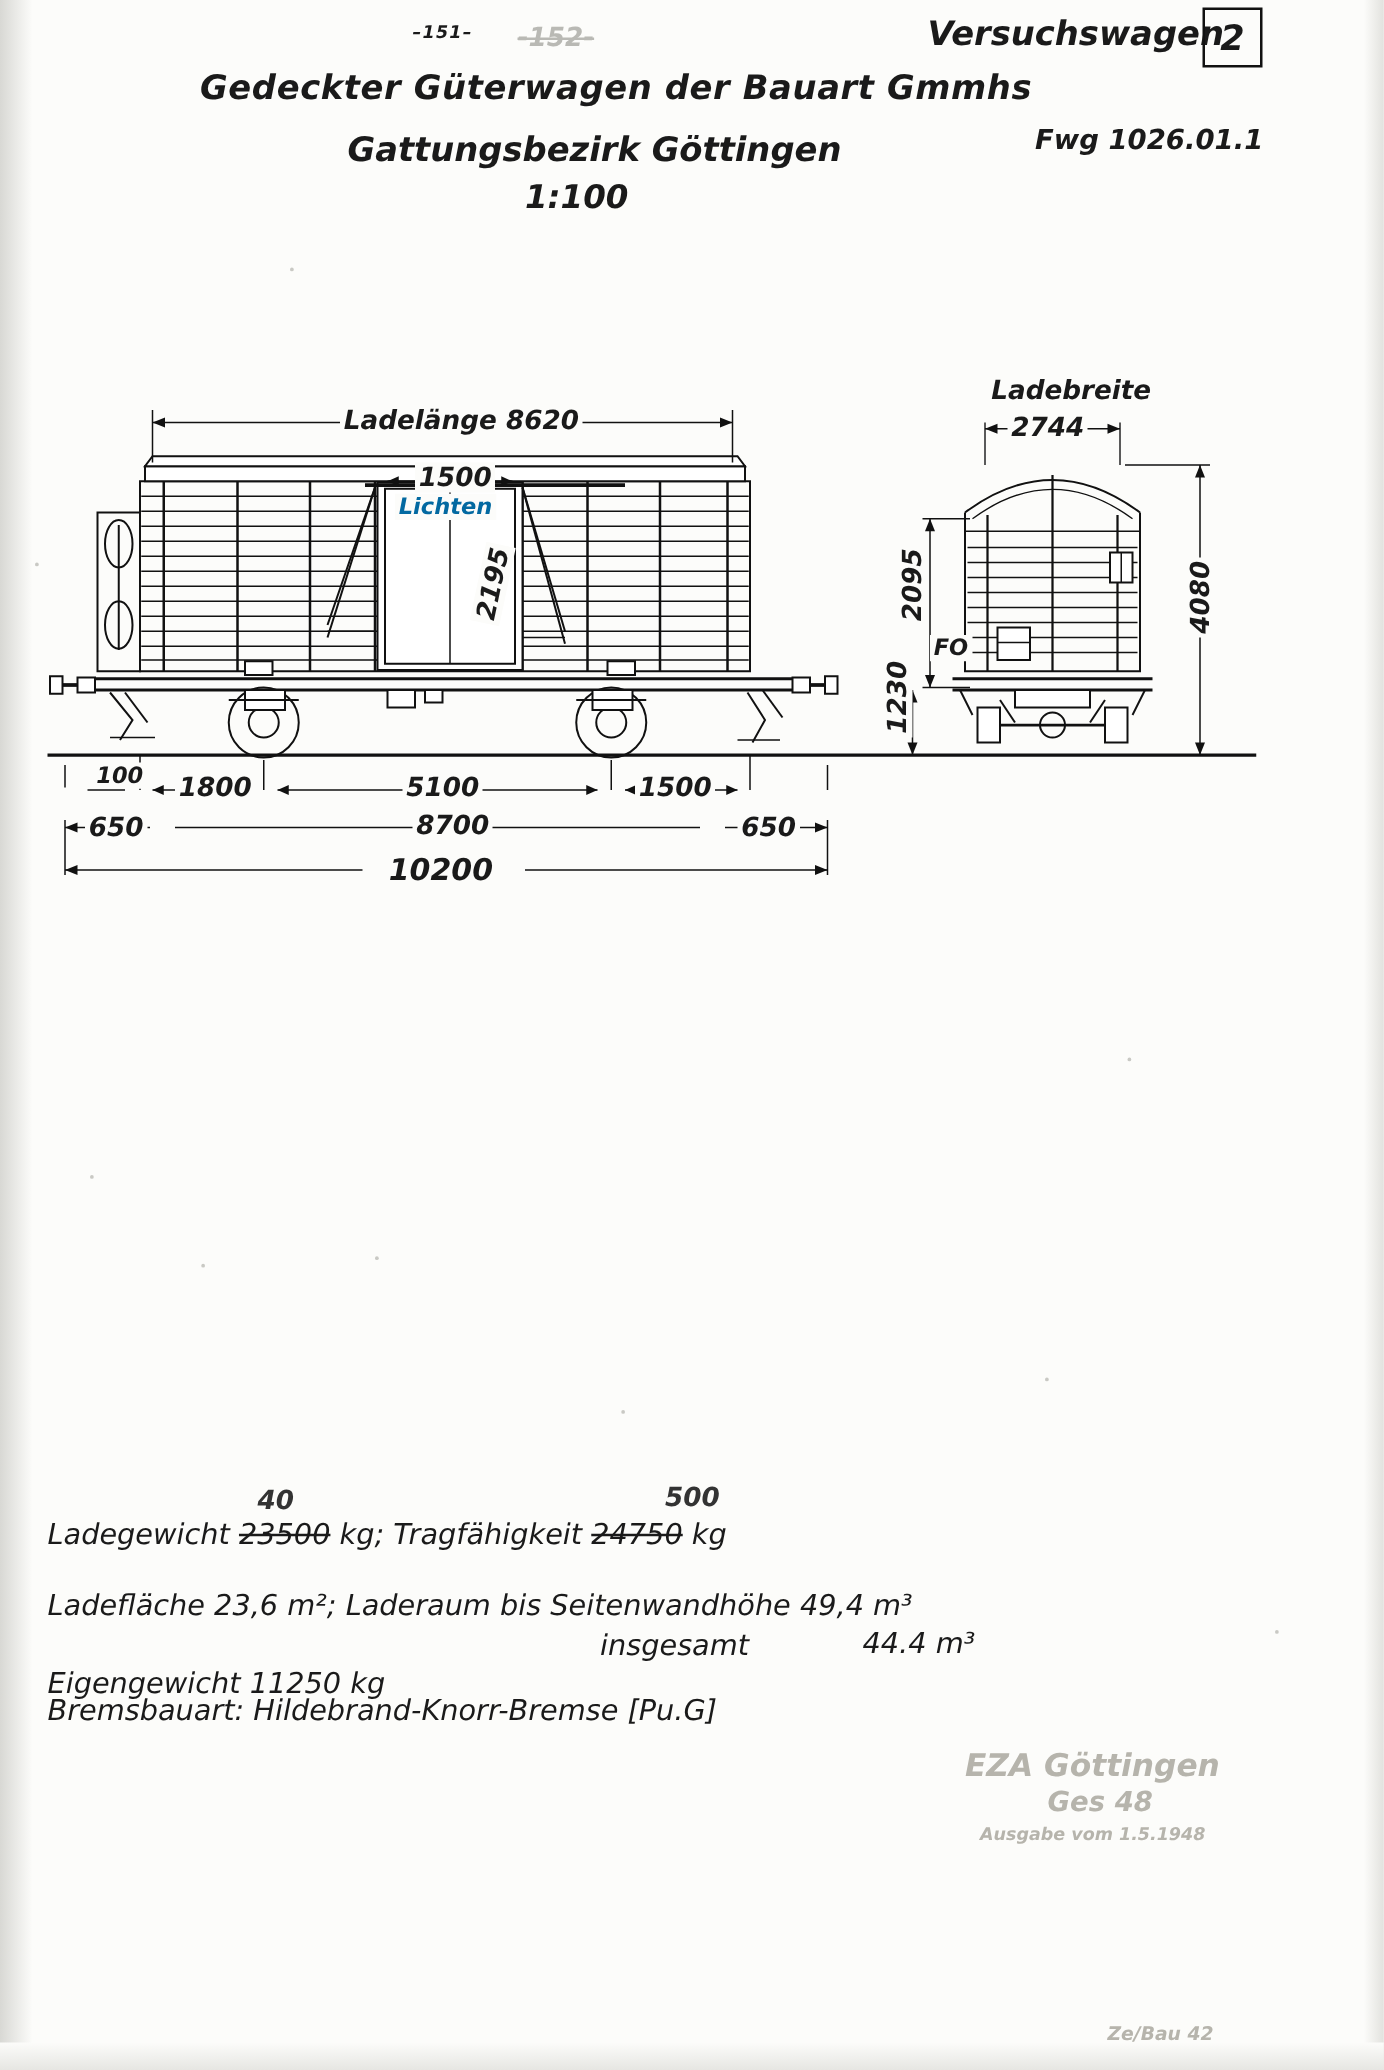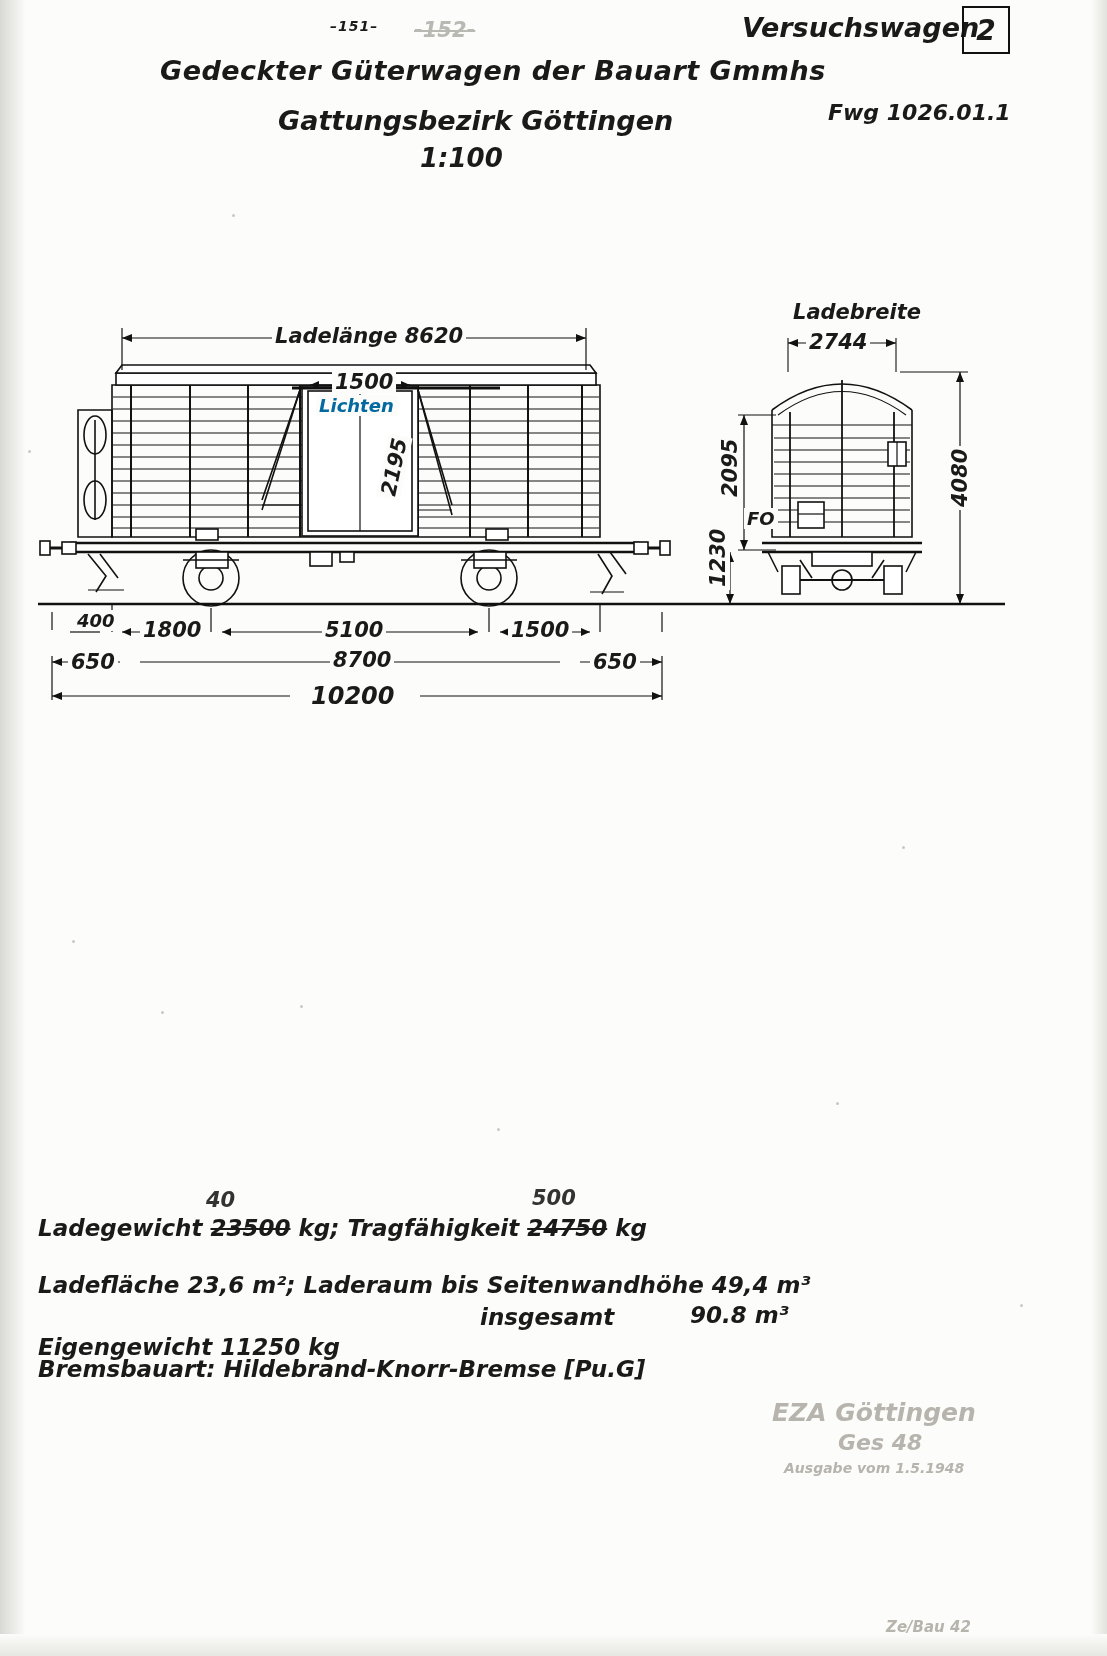--- a/index.html
+++ b/index.html
@@ -31,21 +31,21 @@
   
   #drawing{position:absolute;left:0;top:260px;width:1107px;height:480px;}
 
   
   .dim{position:absolute;font-family:"DejaVu Sans",sans-serif;font-style:italic;
        font-weight:700;font-size:21px;background:#fcfcfa;padding:0 3px;}
   .dim.sm{font-size:18px;}
 
   
   .spec{position:absolute;font-family:"DejaVu Sans",sans-serif;font-style:italic;
-        font-weight:700;font-size:23px;white-space:nowrap;}
+        font-weight:400;font-size:23px;white-space:nowrap;}
   .corr{position:absolute;font-family:"DejaVu Sans",sans-serif;font-style:italic;
         font-weight:700;font-size:21px;color:#333;}
   .strike{text-decoration:line-through;}
   .stamp{position:absolute;font-family:"DejaVu Sans",sans-serif;font-style:italic;
          font-weight:700;color:#b6b4ac;}
   .speck{position:absolute;width:3px;height:3px;border-radius:50%;background:#c9c9c4;}
 </style>
 </head>
 <body>
 
@@ -265,21 +265,21 @@
         <line x1="724" y1="344" x2="760" y2="344" stroke-width="1.1"></line>
       </g>
     </svg>
 
     
     <span class="dim" style="left:272px;top:64px;">Ladelänge 8620</span>
     <span class="dim" style="left:332px;top:110px;">1500</span>
     <span class="dim sm" style="left:316px;top:135px;color:#0369a1;text-align:center;">Lichten</span>
     <span class="dim" style="left:362px;top:195px;transform:rotate(-78deg);">2195</span>
 
-    <span class="dim sm" style="left:74px;top:350px;">400</span>
+    <span class="dim sm" style="left:74px;top:350px;">100</span>
     <span class="dim" style="left:140px;top:358px;">1800</span>
     <span class="dim" style="left:322px;top:358px;">5100</span>
     <span class="dim" style="left:508px;top:358px;">1500</span>
     <span class="dim" style="left:68px;top:390px;">650</span>
     <span class="dim" style="left:330px;top:388px;">8700</span>
     <span class="dim" style="left:590px;top:390px;">650</span>
     <span class="dim" style="left:308px;top:422px;font-size:24px;">10200</span>
 
     <span class="dim" style="left:790px;top:40px;">Ladebreite</span>
     <span class="dim" style="left:806px;top:70px;">2744</span>
@@ -291,21 +291,21 @@
 
   <div class="corr" style="left:206px;top:1188px;">40</div>
   <div class="corr" style="left:532px;top:1186px;">500</div>
 
   <div class="spec" style="left:38px;top:1215px;">
     <span>Ladegewicht </span><span class="strike">23500</span><span> kg; Tragfähigkeit </span><span class="strike">24750</span><span> kg</span>
   </div>
 
   <div class="spec" style="left:38px;top:1272px;">Ladefläche 23,6 m²; Laderaum bis Seitenwandhöhe 49,4 m³</div>
   <div class="spec" style="left:480px;top:1304px;">insgesamt</div>
-  <div class="spec" style="left:690px;top:1302px;">90.8 m³</div>
+  <div class="spec" style="left:690px;top:1302px;">44.4 m³</div>
   <div class="spec" style="left:38px;top:1334px;">Eigengewicht 11250 kg</div>
   <div class="spec" style="left:38px;top:1356px;">Bremsbauart: Hildebrand-Knorr-Bremse [Pu.G]</div>
 
   <div class="stamp" style="left:772px;top:1398px;font-size:25px;">EZA Göttingen</div>
   <div class="stamp" style="left:838px;top:1430px;font-size:22px;">Ges 48</div>
   <div class="stamp" style="left:784px;top:1460px;font-size:14px;">Ausgabe vom 1.5.1948</div>
   <div class="stamp" style="left:886px;top:1618px;font-size:15px;">Ze/Bau 42</div>
 </div>
 
 </body></html>

